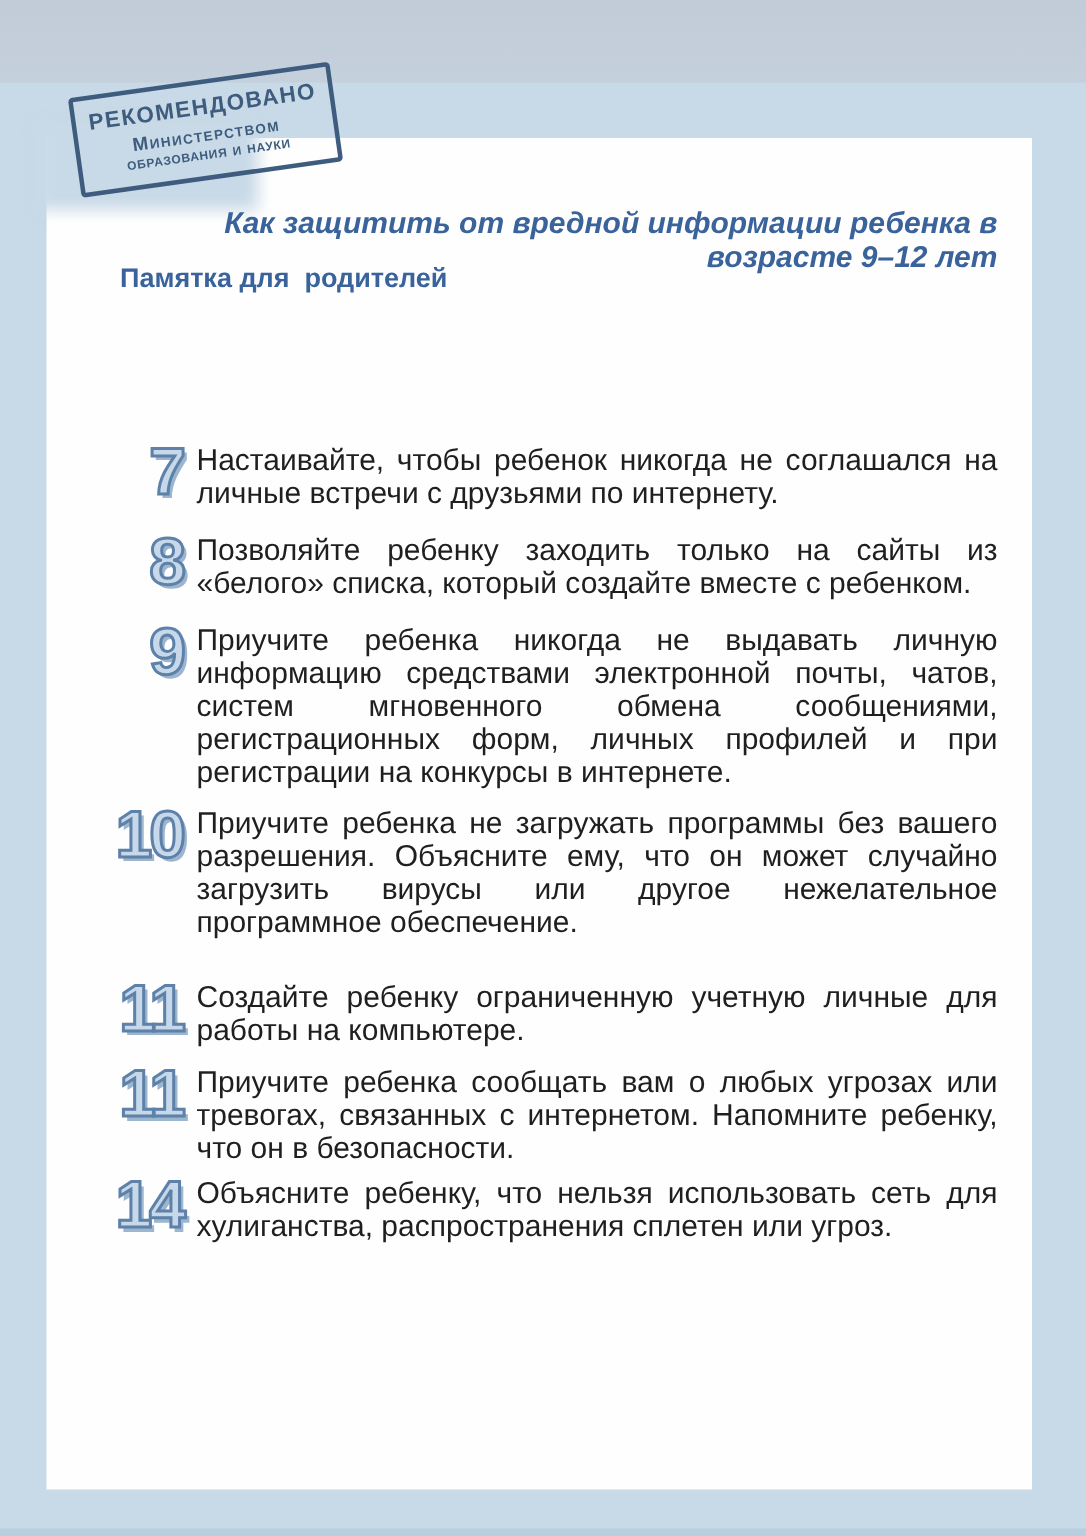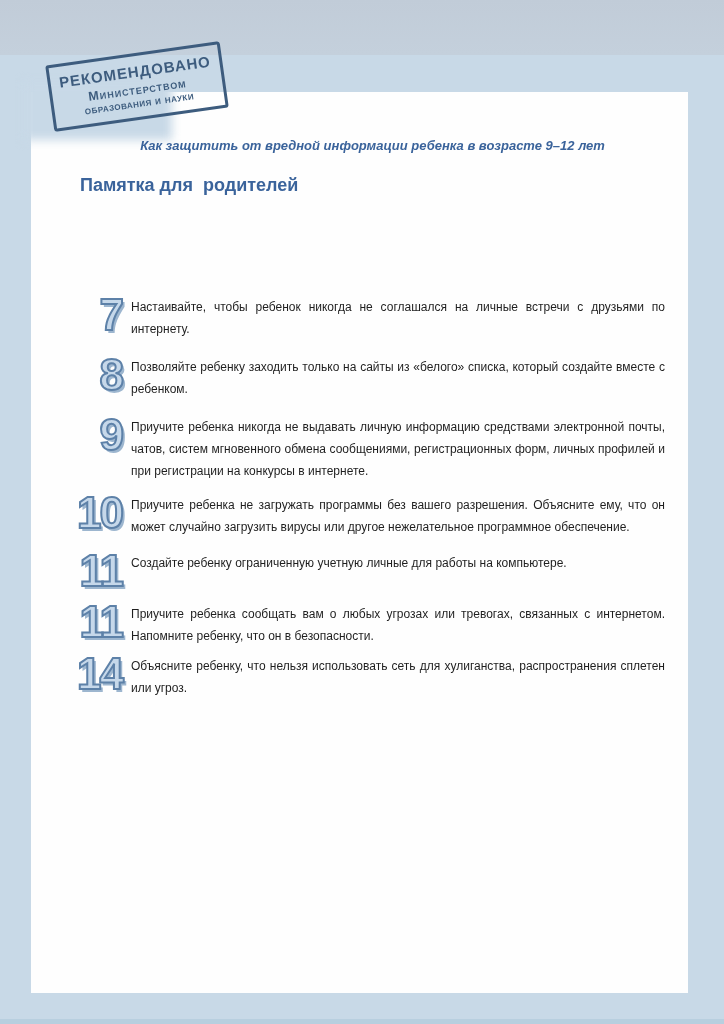--- a/index.html
+++ b/index.html
@@ -25,45 +25,45 @@
     padding:7px 4px 8px;
     border:3px solid #3d5c7e; border-radius:3px;
     transform:rotate(-8deg);
     color:#3d5c7e; text-align:center;
   }
   .stamp-l1 { font-size:15px; font-weight:bold; letter-spacing:1px; white-space:nowrap; }
   .stamp-l2 { font-size:12.5px; font-weight:bold; font-variant:small-caps; letter-spacing:1px; margin-top:3px; white-space:nowrap; }
   .stamp-l3 { font-size:11px; font-weight:bold; font-variant:small-caps; letter-spacing:.5px; white-space:nowrap; }
   .title {
     position:absolute; top:138px; left:80px; width:585px;
-    text-align:center; font-size:13px; font-weight:bold; font-style:italic;
+    text-align:right; font-size:20px; font-weight:bold; font-style:italic;
     color:#3a639b;
   }
   .subtitle {
     position:absolute; top:175px; left:80px; width:585px;
     text-align:left; font-size:18px; font-weight:bold;
     color:#3a639b; white-space:pre;
   }
   .items { position:absolute; left:76px; top:296px; width:589px; }
   .item { display:flex; align-items:flex-start; }
   .item .num {
     flex:0 0 46px; text-align:right; margin-right:9px;
     font-size:44px; line-height:38px; font-weight:bold; letter-spacing:-2px;
     color:#c6d8ea;
     -webkit-text-stroke:2px #5d81a8;
     text-shadow:2.5px 3px 0 #9db6cf;
   }
   .item .txt {
-    flex:1; font-size:12px; line-height:22px; color:#1f1f1f;
+    flex:1; font-size:20px; line-height:22px; color:#1f1f1f;
     text-align:justify;
   }
   .item:nth-child(1){margin-bottom:16px}
   .item:nth-child(2){margin-bottom:16px}
   .item:nth-child(3){margin-bottom:12px}
-  .item:nth-child(4){margin-bottom:14px}
+  .item:nth-child(4){margin-bottom:28px}
   .item:nth-child(5){margin-bottom:13px}
   .item:nth-child(6){margin-bottom:8px}
   .item:nth-child(7){margin-bottom:23px}
   .item:nth-child(8){margin-bottom:17px}
   .bottom-strip {
     position:absolute; left:0; bottom:0; width:100%; height:5px;
     background:#b8cfdf;
   }
 </style>
 </head>

